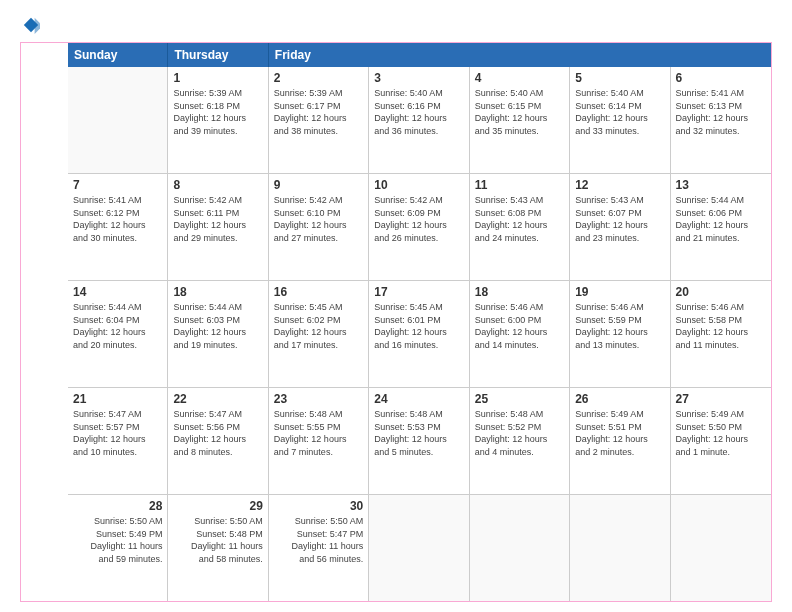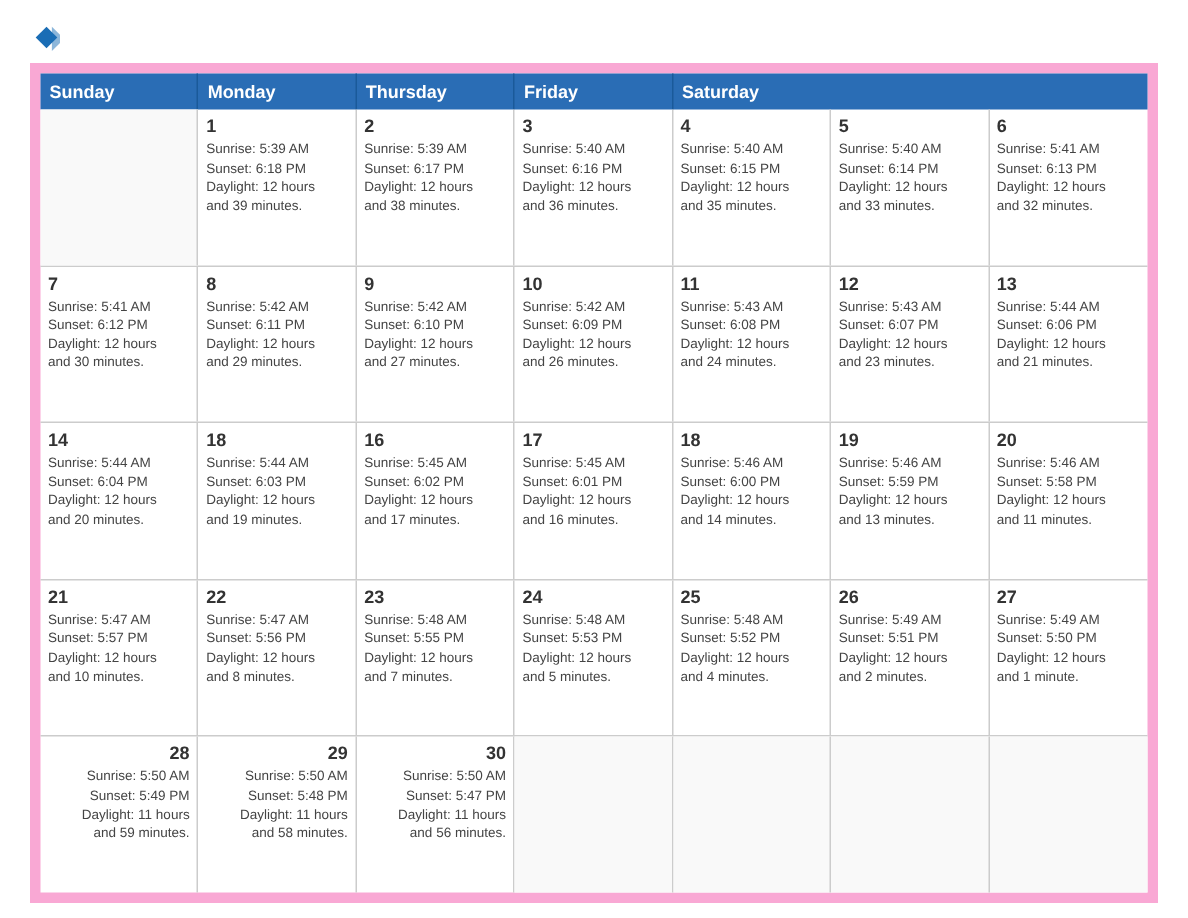--- a/index.html
+++ b/index.html
@@ -52,21 +52,22 @@
       color: #333;
     }
     .location {
       font-size: 14px;
       color: #555;
     }
     .calendar {
       flex: 1;
       display: flex;
       flex-direction: column;
-      border: 7px solid #f9a8d4;
+      border: 1px solid #f9a8d4;
+      padding-left: 47px;
     }
     .cal-header {
       display: grid;
       grid-template-columns: repeat(7, 1fr);
       background: #2a6db5;
     }
     .cal-header-cell {
       color: #fff;
       font-size: 12px;
       font-weight: bold;
@@ -128,24 +129,22 @@
     </div>
     <div class="title-block">
       <div class="month-title"></div>
       <div class="location"></div>
     </div>
   </div>
 
   <div class="calendar">
     <div class="cal-header">
     <div class="cal-header-cell">Sunday</div>
-        <div class="cal-header-cell">Monday</div>
         <div class="cal-header-cell">Thursday</div>
         <div class="cal-header-cell">Friday</div>
-        <div class="cal-header-cell">Saturday</div>
       </div>
     <div class="cal-body">
     <div class="cal-row">
           <div class="cal-cell empty-cell"></div>
           <div class="cal-cell">
             <span class="day-number">1</span>
             <div class="day-info" style="white-space: pre-line;">Sunrise: 5:39 AM
 Sunset: 6:18 PM
 Daylight: 12 hours
 and 39 minutes.</div>

